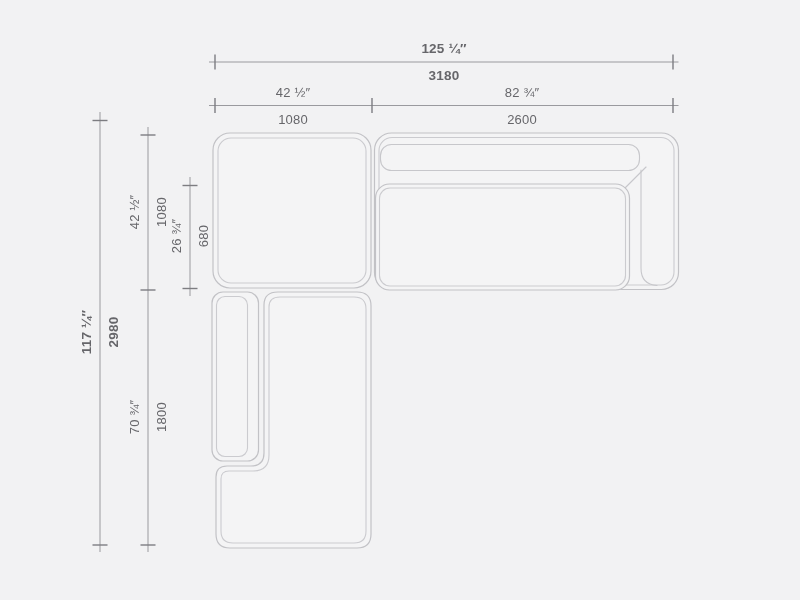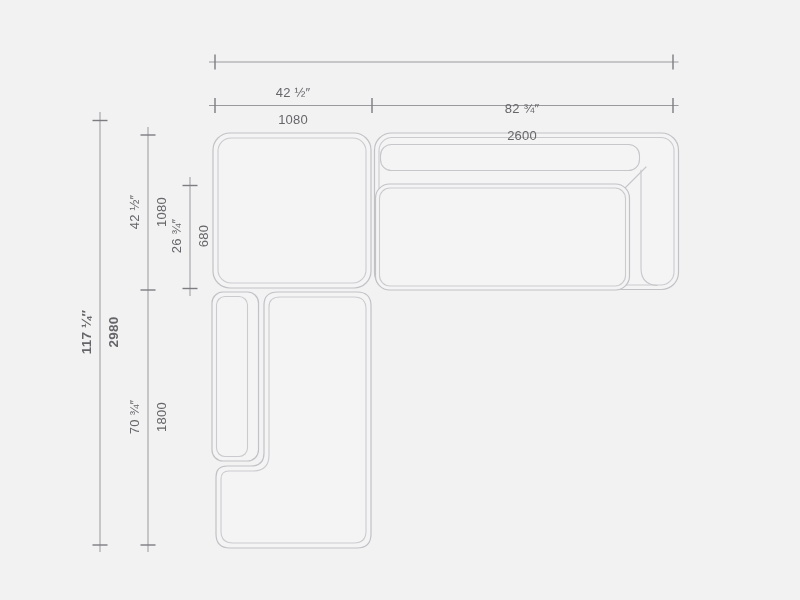--- a/index.html
+++ b/index.html
@@ -92,27 +92,31 @@
       <line x1="92.5" y1="120.5" x2="107.5" y2="120.5"></line>
       <line x1="92.5" y1="545" x2="107.5" y2="545"></line>
       <line x1="140.5" y1="135" x2="155.5" y2="135"></line>
       <line x1="140.5" y1="290" x2="155.5" y2="290"></line>
       <line x1="140.5" y1="545" x2="155.5" y2="545"></line>
       <line x1="182.5" y1="185.5" x2="197.5" y2="185.5"></line>
       <line x1="182.5" y1="288.5" x2="197.5" y2="288.5"></line>
     </g>
   </svg>
 
+  <div class="dim bold" style="left:384px; top:40px;">
+    <span>125 ¼″</span>
+    <span>3180</span>
+  </div>
 
   <div class="dim" style="left:233px; top:84px;">
     <span>42 ½″</span>
     <span>1080</span>
   </div>
 
-  <div class="dim" style="left:462px; top:100px;justify-content:center;">
+  <div class="dim" style="left:462px; top:84px;justify-content:center;">
     <span>82 ¾″</span>
     <span>2600</span>
   </div>
 
   <div class="dim bold vert" style="left:40px; top:310px;">
     <span>117 ¼″</span>
     <span>2980</span>
   </div>
 
   <div class="dim vert" style="left:88px; top:190px;">

